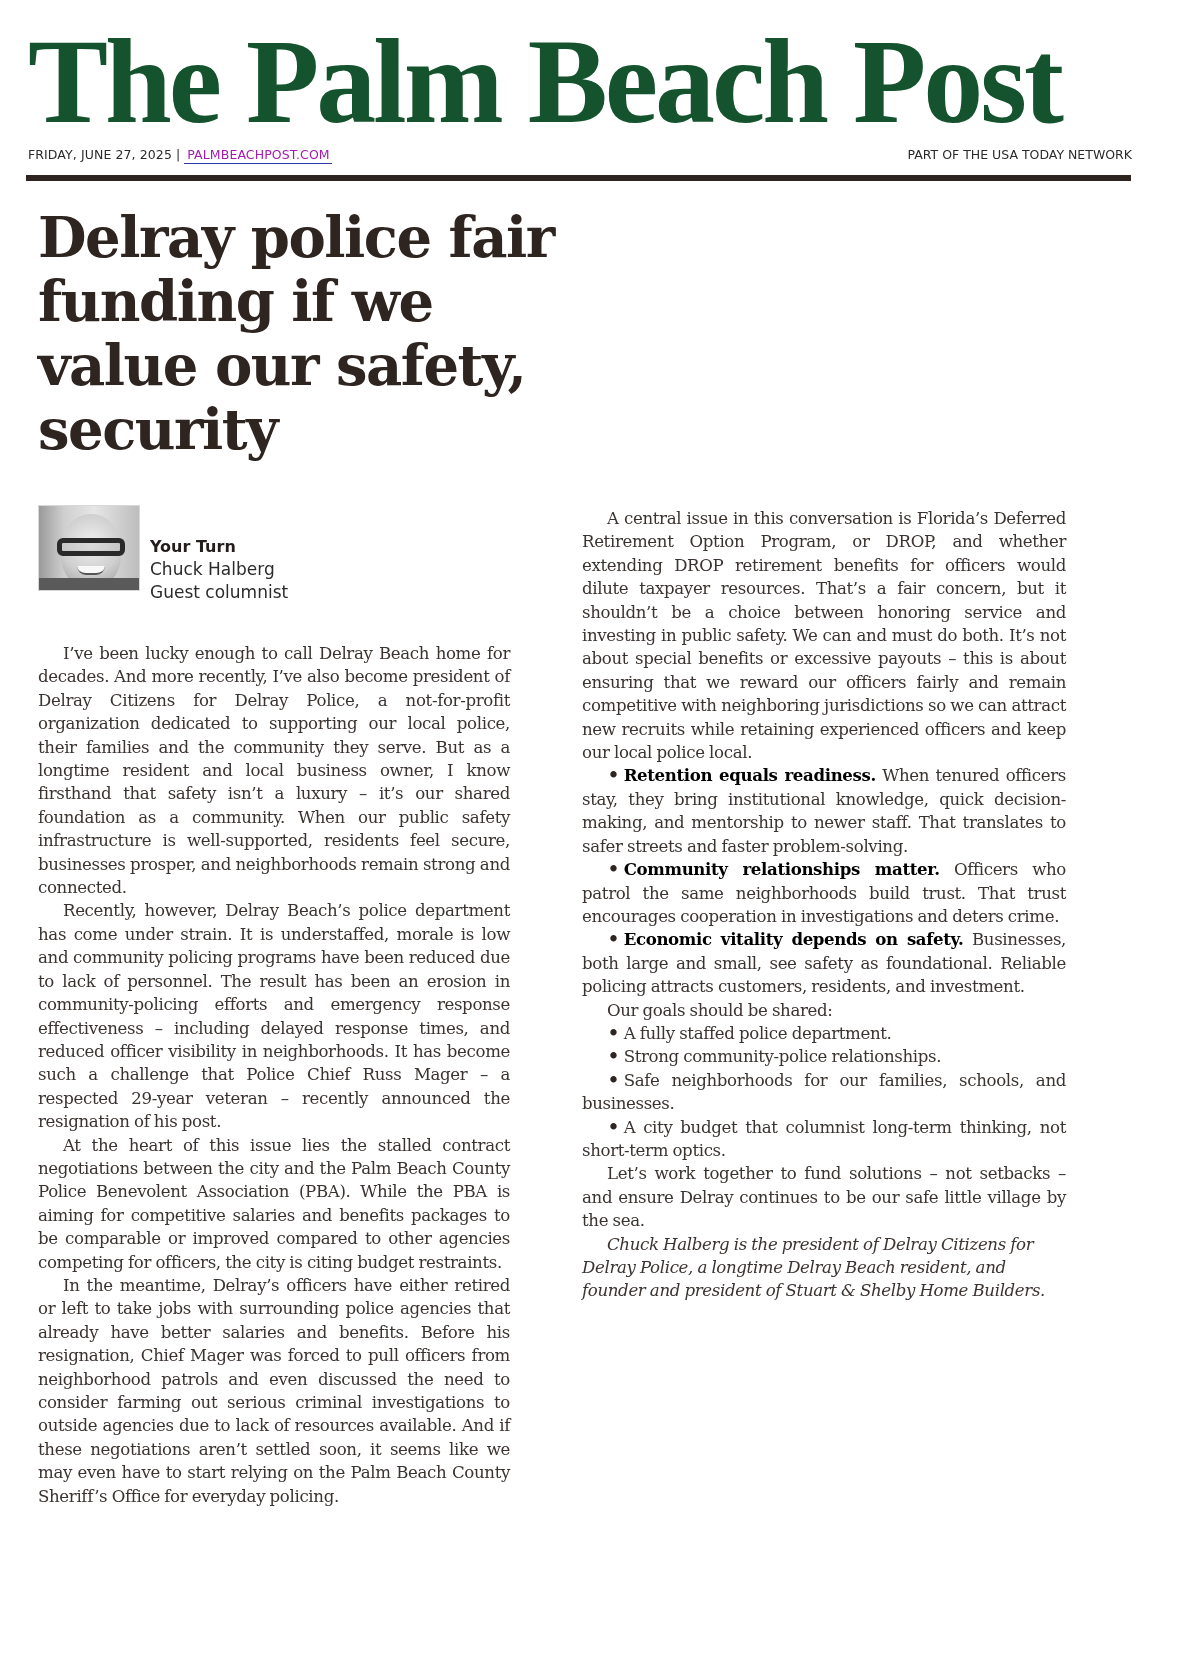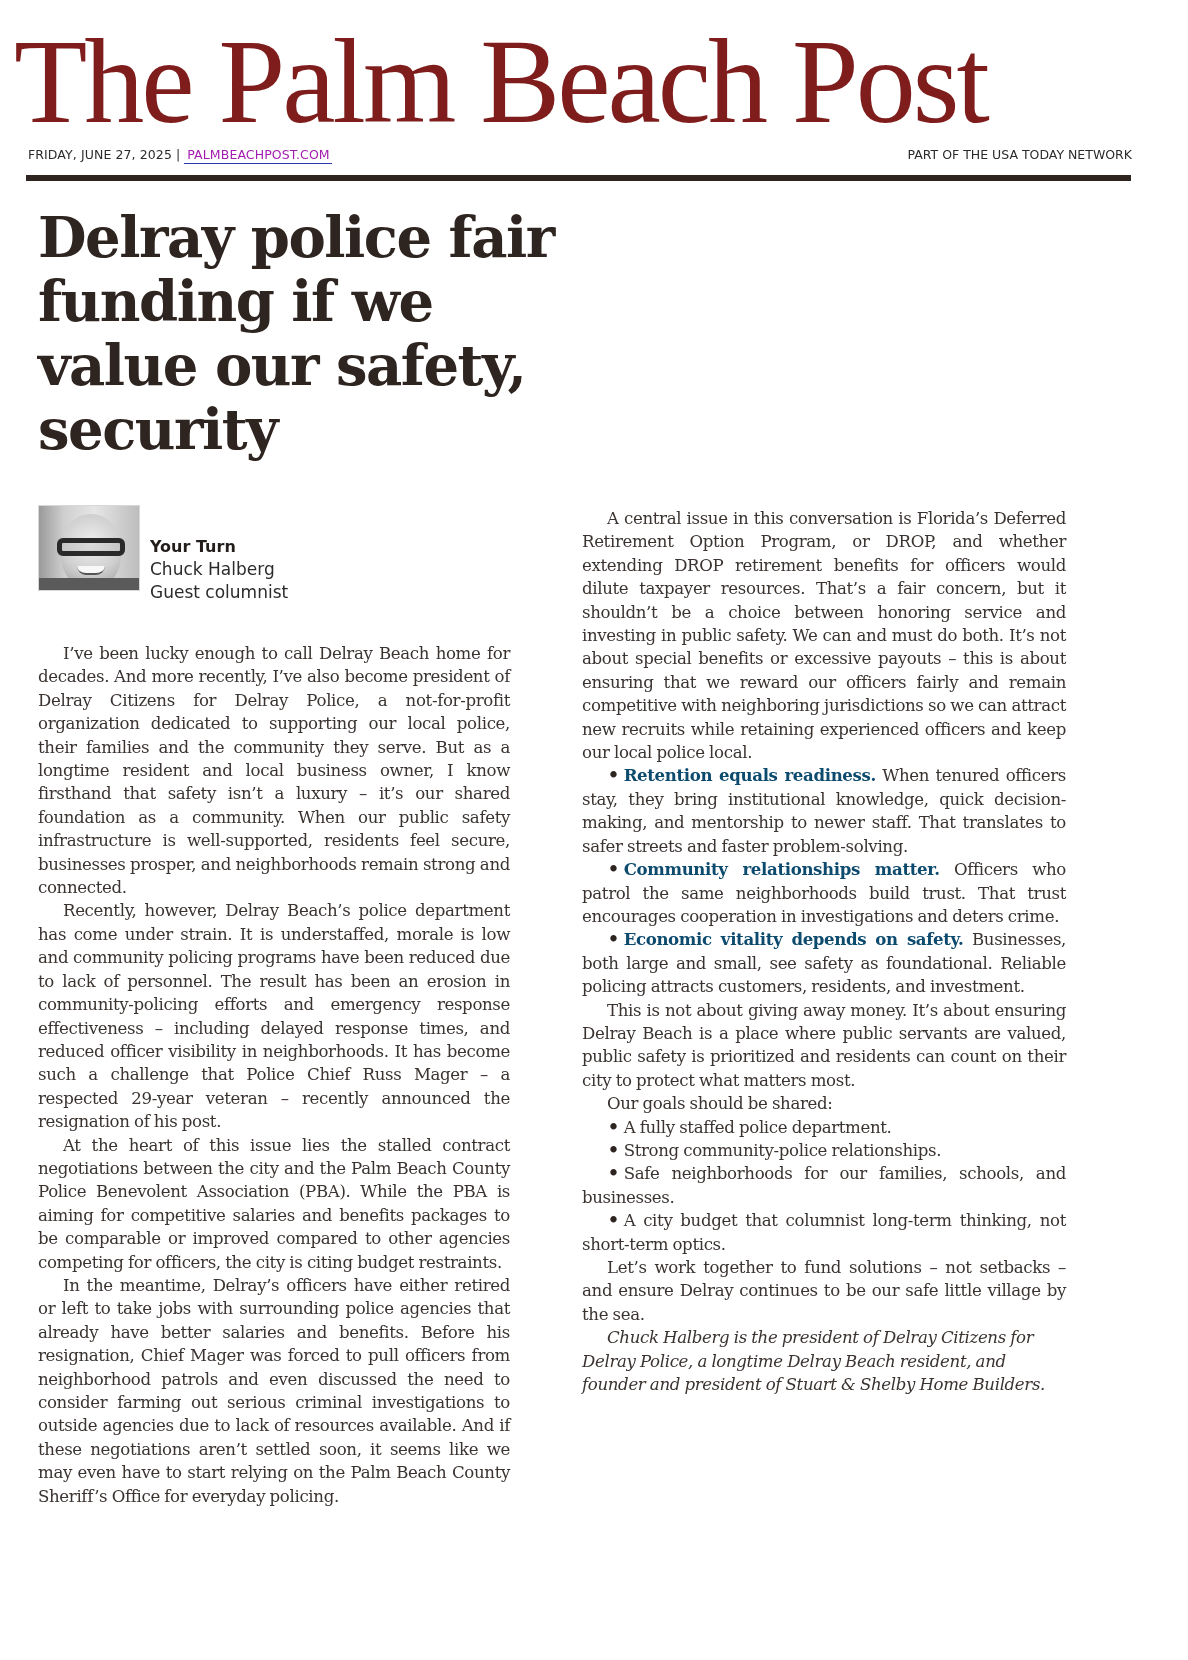--- a/index.html
+++ b/index.html
@@ -1,22 +1,22 @@
 <!DOCTYPE html>
 <html><head>
 <meta charset="utf-8">
 <style>
   * { box-sizing: border-box; margin: 0; padding: 0; }
   html, body { width: 1188px; height: 1660px; background: #ffffff; overflow: hidden; }
   body { position: relative; color: #2d2522; font-family: "DejaVu Serif", serif; }
 
   .masthead-title {
-    position: absolute; left: 14px; top: 22px; width: 1110px;
+    position: absolute; left: 28px; top: 22px; width: 1110px;
     font-family: "Liberation Serif", serif; font-size: 120px; line-height: 120px;
-    color: #7f1d1d; letter-spacing: -3px; white-space: nowrap;
+    color: #14532d; letter-spacing: -3px; white-space: nowrap; font-weight: bold;
   }
   .dateline {
     position: absolute; left: 28px; top: 147px;
     font-family: "DejaVu Sans", sans-serif; font-size: 12.5px; color: #2b2b2b;
     letter-spacing: 0.1px; white-space: nowrap;
   }
   .dateline .sep { margin: 0 4px; }
   .dateline a { color: #a21caf; text-decoration: none; border-bottom: 1.5px solid #2b3aa8; padding: 0 2px 1px 3px; }
   .network {
     position: absolute; right: 56px; top: 147px;
@@ -54,21 +54,21 @@
   .byline .name, .byline .role { font-size: 17px; line-height: 23px; }
 
   .col {
     position: absolute; font-family: "DejaVu Serif", serif; font-size: 16.6px; line-height: 23.4px;
     color: #3a3330; text-align: justify; hyphens: manual; letter-spacing: -0.35px; word-spacing: -0.5px;
   }
   .col-left { left: 38px; top: 642px; width: 472px; }
   .col-right { left: 582px; top: 507px; width: 484px; }
   .col p { text-indent: 25px; }
   .col .bullet::before { content: "\2022"; font-size: 22px; margin-right: 4px; vertical-align: -2px; color: #2e2420; }
-  .col b { color: #0c4a6e; }
+  .col b { color: #000000; }
   .col .sig { font-style: italic; text-align: left; }
   .clip-bottom { position: absolute; left: 0; top: 1553px; width: 1188px; height: 110px; background: #fff; }
 </style>
 </head>
 <body>
 
 <header>
   <div class="masthead-title">The Palm Beach Post</div>
   <div class="dateline">
     <span>FRIDAY, JUNE 27, 2025</span><span class="sep">|</span><a>PALMBEACHPOST.COM</a>
@@ -98,21 +98,20 @@
     <p>Recently, however, Delray Beach’s police department has come under strain. It is understaffed, morale is low and community policing programs have been reduced due to lack of personnel. The result has been an erosion in community-policing efforts and emergency response effectiveness – including delayed response times, and reduced officer visibility in neighborhoods. It has become such a challenge that Police Chief Russ Mager – a respected 29-year veteran – recently announced the resignation of his post.</p>
     <p>At the heart of this issue lies the stalled contract negotiations between the city and the Palm Beach County Police Benevolent Association (PBA). While the PBA is aiming for competitive salaries and benefits packages to be comparable or improved compared to other agencies competing for officers, the city is citing budget restraints.</p>
     <p>In the meantime, Delray’s officers have either retired or left to take jobs with surrounding police agencies that already have better salaries and benefits. Before his resignation, Chief Mager was forced to pull officers from neighborhood patrols and even discussed the need to consider farming out serious criminal investigations to outside agencies due to lack of resources available. And if these negotiations aren’t settled soon, it seems like we may even have to start relying on the Palm Beach County Sheriff’s Office for everyday policing.</p>
   </div>
 
   <div class="col col-right">
     <p>A central issue in this conversation is Florida’s Deferred Retirement Option Program, or DROP, and whether extending DROP retirement benefits for officers would dilute taxpayer resources. That’s a fair concern, but it shouldn’t be a choice between honoring service and investing in public safety. We can and must do both. It’s not about special benefits or excessive payouts – this is about ensuring that we reward our officers fairly and remain competitive with neighboring jurisdictions so we can attract new recruits while retaining experienced officers and keep our local police local.</p>
     <p class="bullet"><b>Retention equals readiness.</b><span> When tenured officers stay, they bring institutional knowledge, quick decision-making, and mentorship to newer staff. That translates to safer streets and faster problem-solving.</span></p>
     <p class="bullet"><b>Community relationships matter.</b><span> Officers who patrol the same neighborhoods build trust. That trust encourages cooperation in investigations and deters crime.</span></p>
     <p class="bullet"><b>Economic vitality depends on safety.</b><span> Businesses, both large and small, see safety as foundational. Reliable policing attracts customers, residents, and investment.</span></p>
-    <p>This is not about giving away money. It’s about ensuring Delray Beach is a place where public servants are valued, public safety is prioritized and residents can count on their city to protect what matters most.</p>
     <p>Our goals should be shared:</p>
     <p class="bullet">A fully staffed police department.</p>
     <p class="bullet">Strong community-police relationships.</p>
     <p class="bullet">Safe neighborhoods for our families, schools, and businesses.</p>
     <p class="bullet">A city budget that columnist long-term thinking, not short-term optics.</p>
     <p>Let’s work together to fund solutions – not setbacks – and ensure Delray continues to be our safe little village by the sea.</p>
     <p class="sig">Chuck Halberg is the president of Delray Citizens for Delray Police, a longtime Delray Beach resident, and founder and president of Stuart &amp; Shelby Home Builders.</p>
   </div>
 </article>
 

